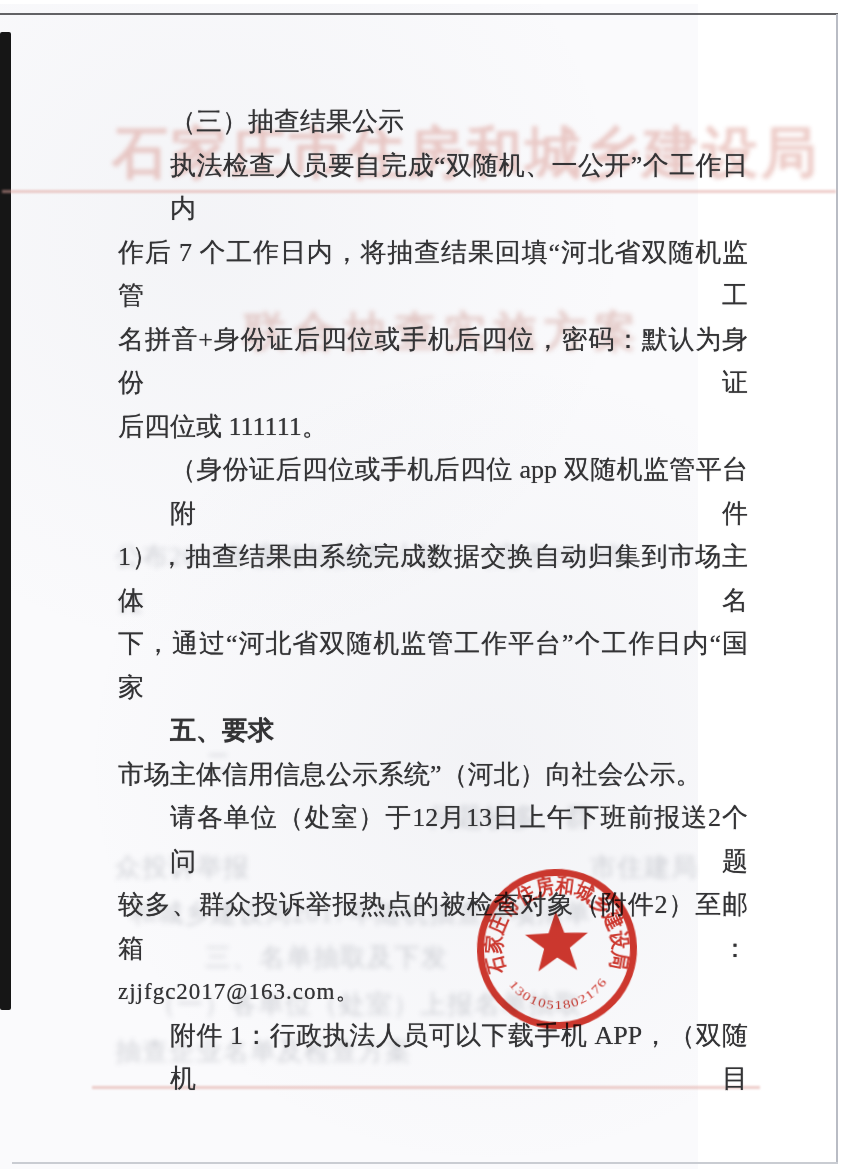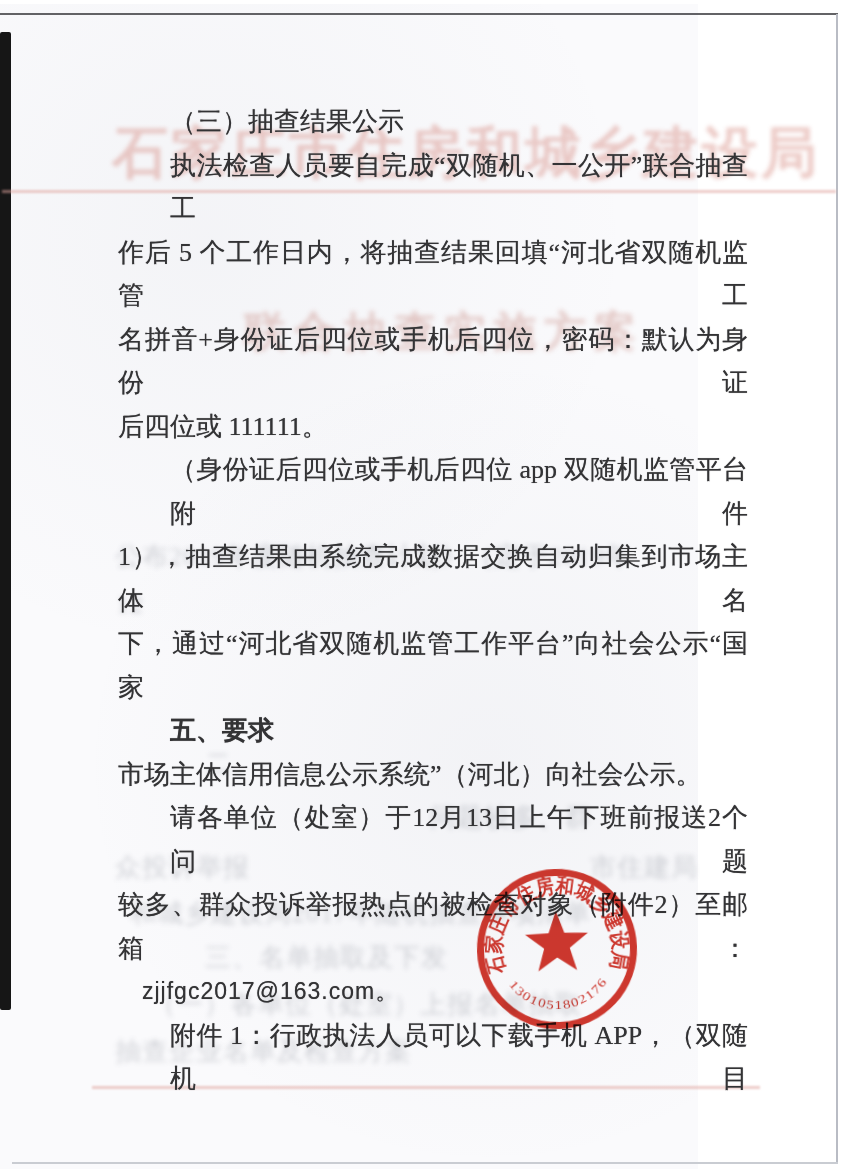--- a/index.html
+++ b/index.html
@@ -54,21 +54,21 @@
     position:absolute;left:118px;top:96px;width:630px;z-index:2;
     font-size:26px;color:#333335;line-height:43.5px;
     text-shadow:0 0 .7px rgba(60,60,62,.75);
   }
   .line{white-space:nowrap;}
   .line.j{white-space:normal;text-align:justify;text-align-last:justify;}
   .ind{margin-left:52px;}
   .ind.j{margin-left:0;padding-left:52px;}
   .bold{font-weight:bold;}
   .att1{margin-left:0;padding-left:52px;}
-  .email{font-family:Liberation Sans, sans-serif;font-size:23px;letter-spacing:1px;margin-left:24px;}
+  .email{font-family:Liberation Serif, serif;font-size:23px;letter-spacing:1px;}
 
   
   .seal{
     position:absolute;left:472px;top:860px;width:170px;height:170px;z-index:3;
     opacity:.9;mix-blend-mode:multiply;filter:blur(.3px);
     transform:rotate(-2deg);
   }
   .seal text{fill:#cf2318;}
 </style>
 </head>
@@ -94,27 +94,27 @@
       <div class="ghost gray g5">众投诉举报</div>
       <div class="ghost gray g6">市住建局</div>
       <div class="ghost gray g7">和城乡建设局2017年随机抽查事项清单</div>
       <div class="ghost gray g8">三、名单抽取及下发</div>
       <div class="ghost gray g9">（一）各单位（处室）上报名单抽取</div>
       <div class="ghost gray g10">抽查企业名单及检查方案</div>
     </div>
 
   <div class="doc-text">
       <div class="line ind">（三）抽查结果公示</div>
-      <div class="line ind j">执法检查人员要自完成“双随机、一公开”联合抽查工</div>
-      <div class="line j">作后 5 个工作日内，将抽查结果回填“河北省双随机监管工</div>
+      <div class="line ind j">执法检查人员要自完成“双随机、一公开”个工作日内</div>
+      <div class="line j">作后 7 个工作日内，将抽查结果回填“河北省双随机监管工</div>
       <div class="line j">名拼音+身份证后四位或手机后四位，密码：默认为身份证</div>
       <div class="line">后四位或 111111。</div>
       <div class="line ind j">（身份证后四位或手机后四位 app 双随机监管平台附件</div>
       <div class="line j">1），抽查结果由系统完成数据交换自动归集到市场主体名</div>
-      <div class="line j">下，通过“河北省双随机监管工作平台”向社会公示“国家</div>
+      <div class="line j">下，通过“河北省双随机监管工作平台”个工作日内“国家</div>
       <div class="line ind bold">五、要求</div>
       <div class="line">市场主体信用信息公示系统”（河北）向社会公示。</div>
       <div class="line ind j">请各单位（处室）于12月13日上午下班前报送2个问题</div>
       <div class="line j">较多、群众投诉举报热点的被检查对象（附件2）至邮箱：</div>
       <div class="line email">zjjfgc2017@163.com。</div>
       <div class="line att1 j">附件 1：行政执法人员可以下载手机 APP，（双随机目</div>
     </div>
 
   <svg class="seal" viewBox="0 0 170 170">
     <defs>

